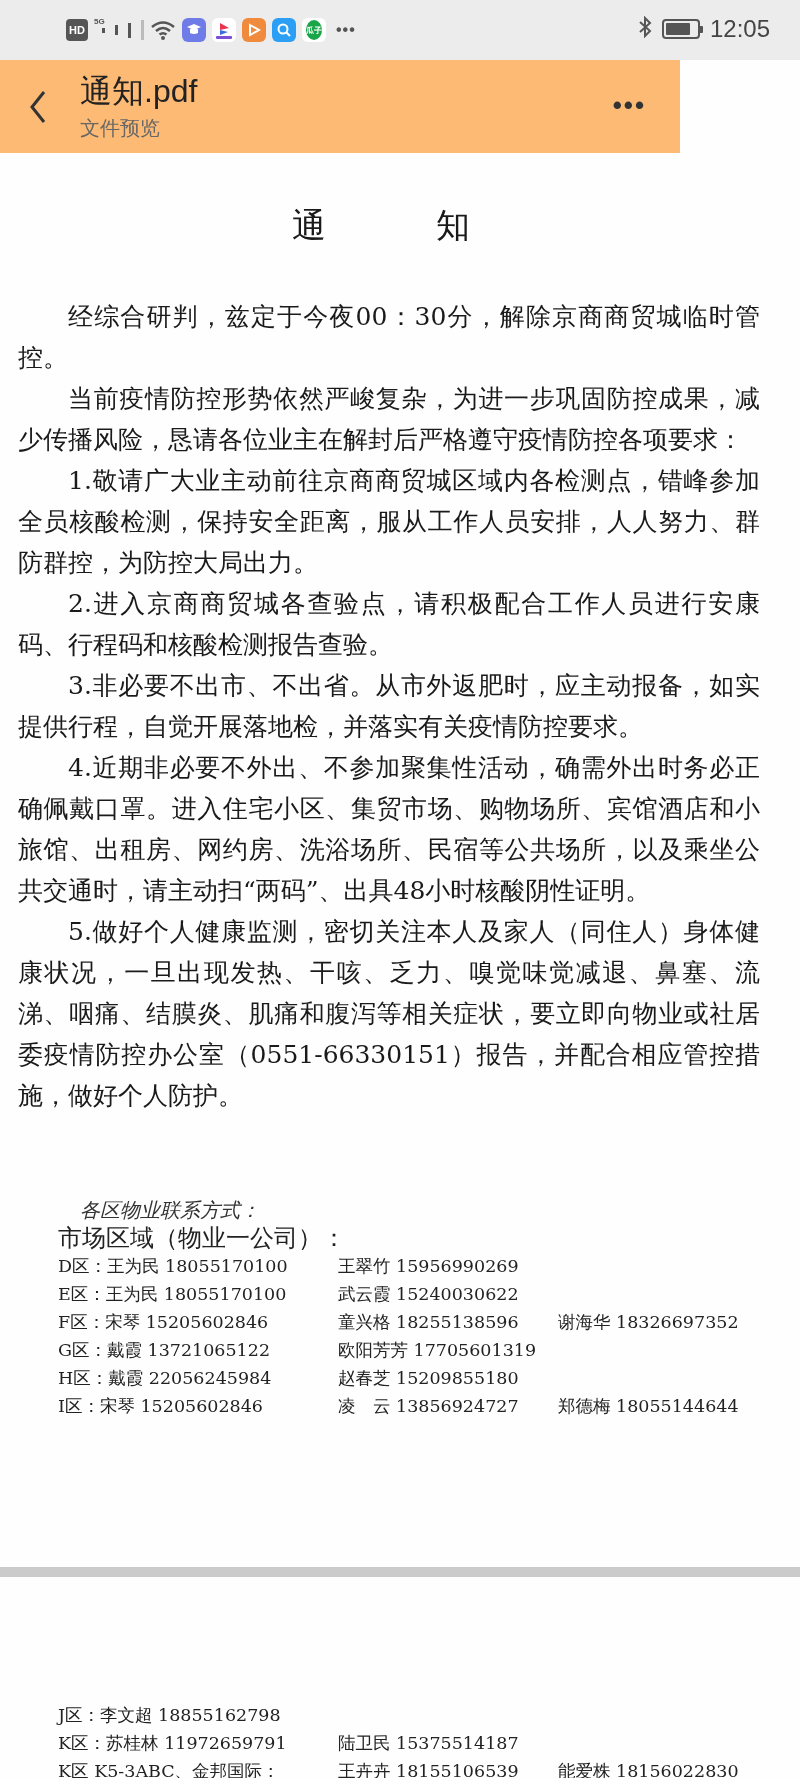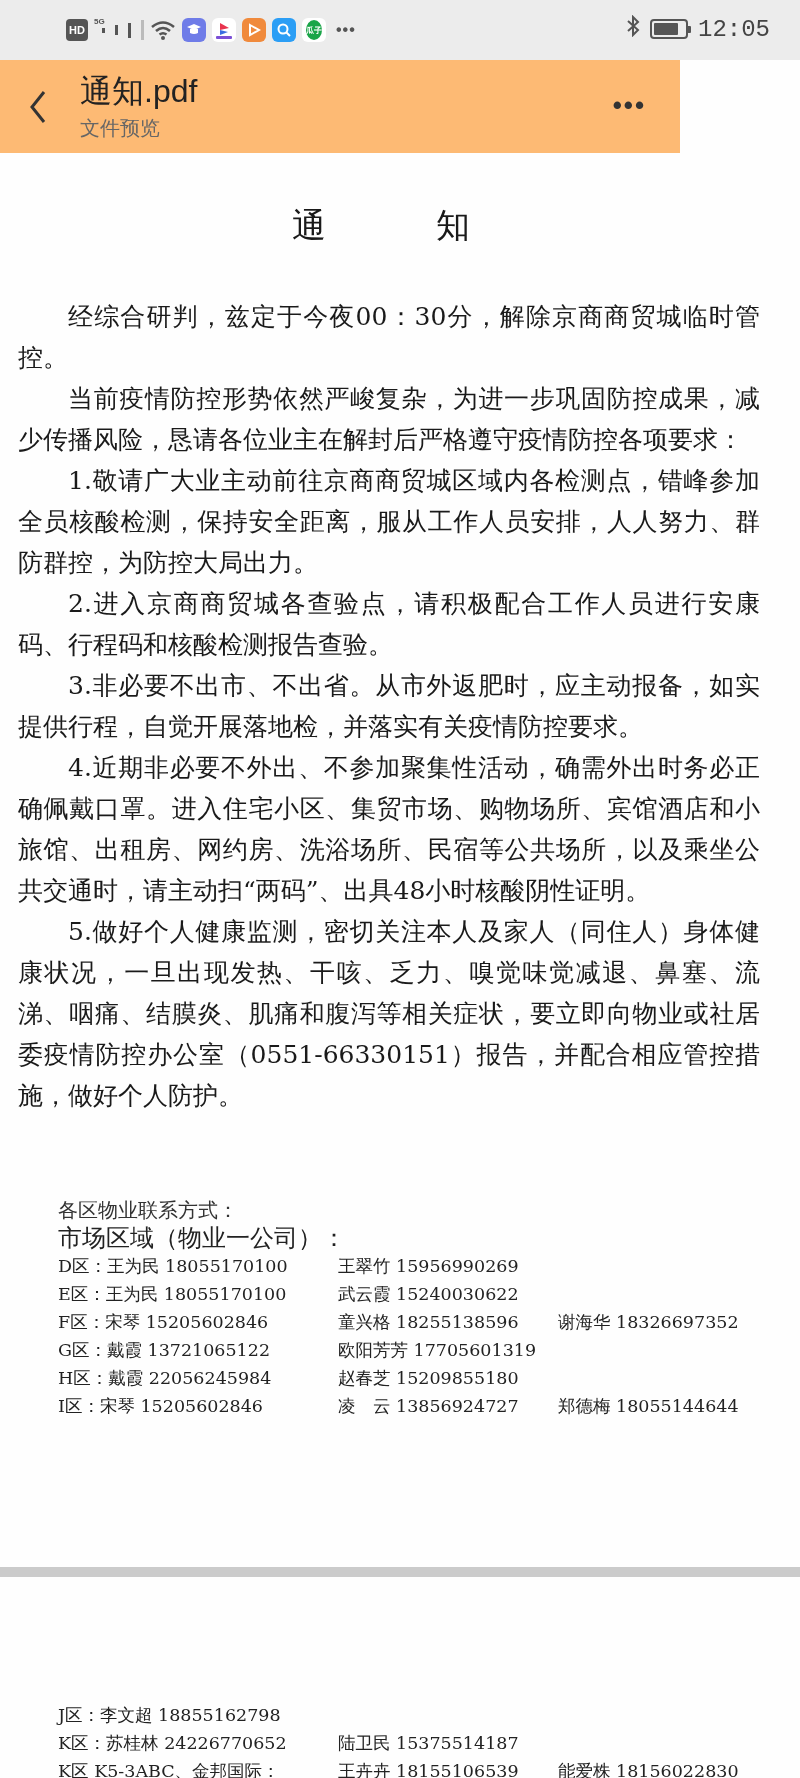--- a/index.html
+++ b/index.html
@@ -9,40 +9,40 @@
   .statusbar { position:absolute; left:0; top:0; width:800px; height:60px; background:#ececec; }
   .sb-left { position:absolute; left:66px; top:16px; height:28px; display:flex; align-items:center; gap:6px; }
   .hd { width:22px; height:22px; background:#555; color:#fff; border-radius:4px; font:bold 11px "Liberation Sans", sans-serif; display:flex; align-items:center; justify-content:center; }
   .sig { display:flex; align-items:center; gap:10px; height:22px; position:relative; padding-left:8px; }
   .sig .g5 { position:absolute; left:0; top:-2px; font:bold 8px "Liberation Sans", sans-serif; color:#555; }
   .sig i { display:block; width:3px; background:#555; }
   .sig i.dim { background:#bbb; }
   .wifi { width:26px; height:22px; }
   .app { width:24px; height:24px; border-radius:6px; display:flex; align-items:center; justify-content:center; color:#fff; font:bold 11px "Liberation Sans", sans-serif; }
   .dots3 { font:bold 16px "Liberation Sans", sans-serif; color:#555; letter-spacing:1px; margin-left:4px; }
-  .sb-right { position:absolute; right:30px; top:14px; height:30px; display:flex; align-items:center; gap:10px; font-family:Liberation Mono, monospace; color:#444; }
+  .sb-right { position:absolute; right:30px; top:14px; height:30px; display:flex; align-items:center; gap:10px; font-family:Liberation Sans, sans-serif; color:#444; }
   .bt { font-size:20px; color:#555; }
   .battery { width:38px; height:20px; border:2px solid #555; border-radius:4px; position:relative; padding:2px; }
   .battery .fill { width:80%; height:100%; background:#555; border-radius:1px; }
   .battery:after { content:""; position:absolute; right:-5px; top:5px; width:3px; height:7px; background:#555; border-radius:0 1px 1px 0; }
   .clock { font-size:24px; color:#444; }
 
   .titlebar { position:absolute; left:0; top:60px; width:680px; height:93px; background:#fdba74; }
   .back { position:absolute; left:22px; top:24px; width:34px; height:46px; cursor:pointer; }
   .title { position:absolute; left:80px; top:10px; font:32px "Liberation Sans", "DejaVu Sans", sans-serif; color:#222; }
   .subtitle { position:absolute; left:80px; top:55px; font:20px "DejaVu Sans", sans-serif; color:#666; }
   .more { position:absolute; right:34px; top:30px; font:bold 26px "Liberation Sans", sans-serif; color:#333; letter-spacing:2px; cursor:pointer; }
 
   .doc { position:absolute; left:0; top:153px; width:800px; }
   .doc-title { position:absolute; left:0; top:50px; width:800px; text-align:center; font-size:34px; letter-spacing:38px; }
   .body-text { position:absolute; left:18px; top:143px; width:742px; font-size:25px; line-height:41px; text-align:justify; }
   .body-text p { text-indent:2em; }
 
   .contacts { position:absolute; left:58px; top:1196px; width:740px; font-size:17.5px; line-height:28px; color:#222; }
-  .contacts .lbl { font-size:20px; color:#333; margin-left:0; }
+  .contacts .lbl { font-size:20px; color:#333; margin-left:22px;font-style:italic; }
   .contacts .sub { font-weight:normal; font-family:"DejaVu Serif", serif; font-size:24px; }
   .crow { display:flex; white-space:nowrap; }
   .c1 { width:280px; }
   .c2 { width:220px; }
 
   .pagebreak { position:absolute; left:0; top:1567px; width:800px; height:10px; background:#cbcbcb; }
 
   .contacts2 { position:absolute; left:58px; top:1701px; width:740px; font-size:17.5px; line-height:28px; color:#222; }
 </style>
 </head>
@@ -167,21 +167,21 @@
 </div>
 
 <div class="pagebreak"></div>
 
 <div class="contacts2">
   <div class="crow">
       <span class="c1">J区：李文超 18855162798</span>
       <span></span>
     </div>
   <div class="crow">
-      <span class="c1">K区：苏桂林 24226770652</span>
+      <span class="c1">K区：苏桂林 11972659791</span>
       <span class="c2">陆卫民 15375514187</span>
       <span></span>
     </div>
   <div class="crow">
       <span class="c1">K区 K5-3ABC、金邦国际：</span>
       <span class="c2">王卉卉 18155106539</span>
       <span>能爱株 18156022830</span>
     </div>
 </div>
 

